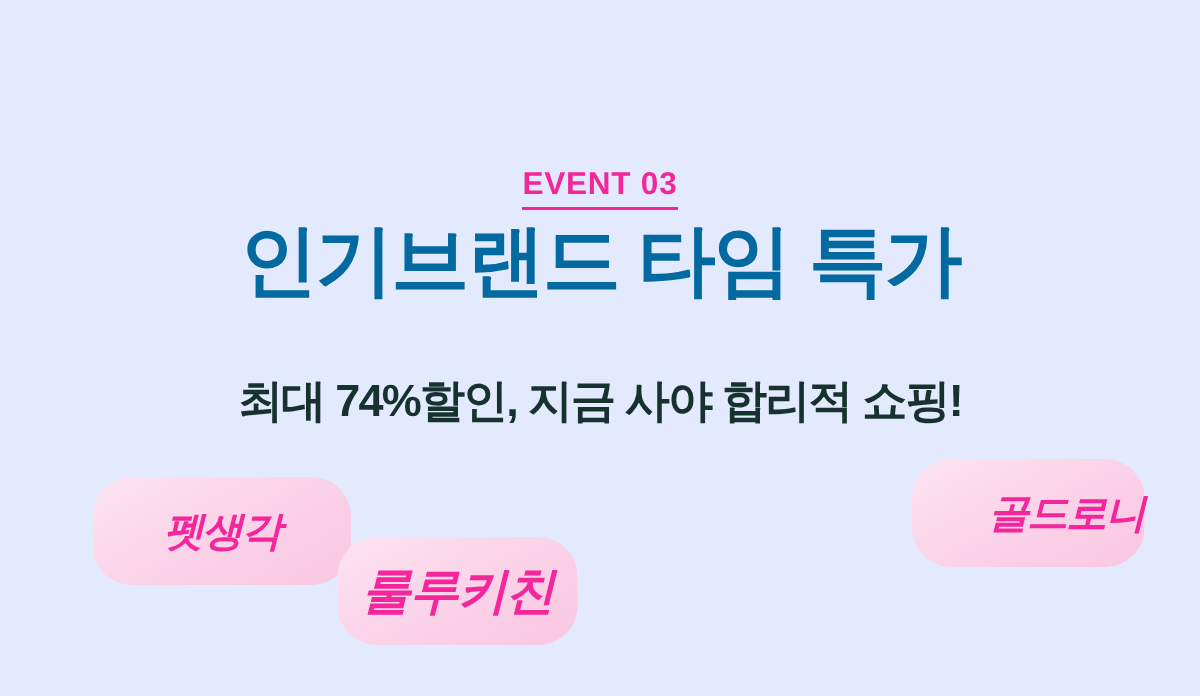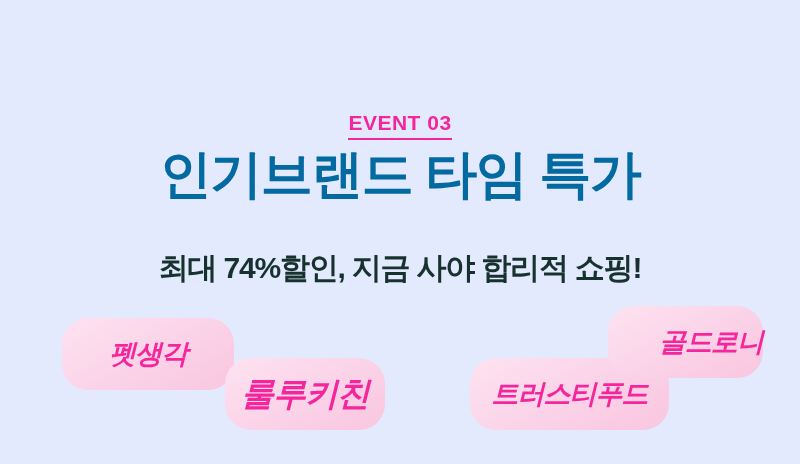--- a/index.html
+++ b/index.html
@@ -134,23 +134,20 @@
 
     <div class="pill pill-1">
       <span class="pill-label">펫생각</span>
     </div>
 
     <div class="pill pill-2">
       <span class="pill-label">룰루키친</span>
     </div>
 
 
-    <div class="pill pill-4">
-      <span class="pill-label">트러스티푸드</span>
-    </div>
 
     <div class="pill pill-5">
       <span class="pill-label">골드로니</span>
     </div>
 
   </div>
 
 </div>
 
 </body></html>

